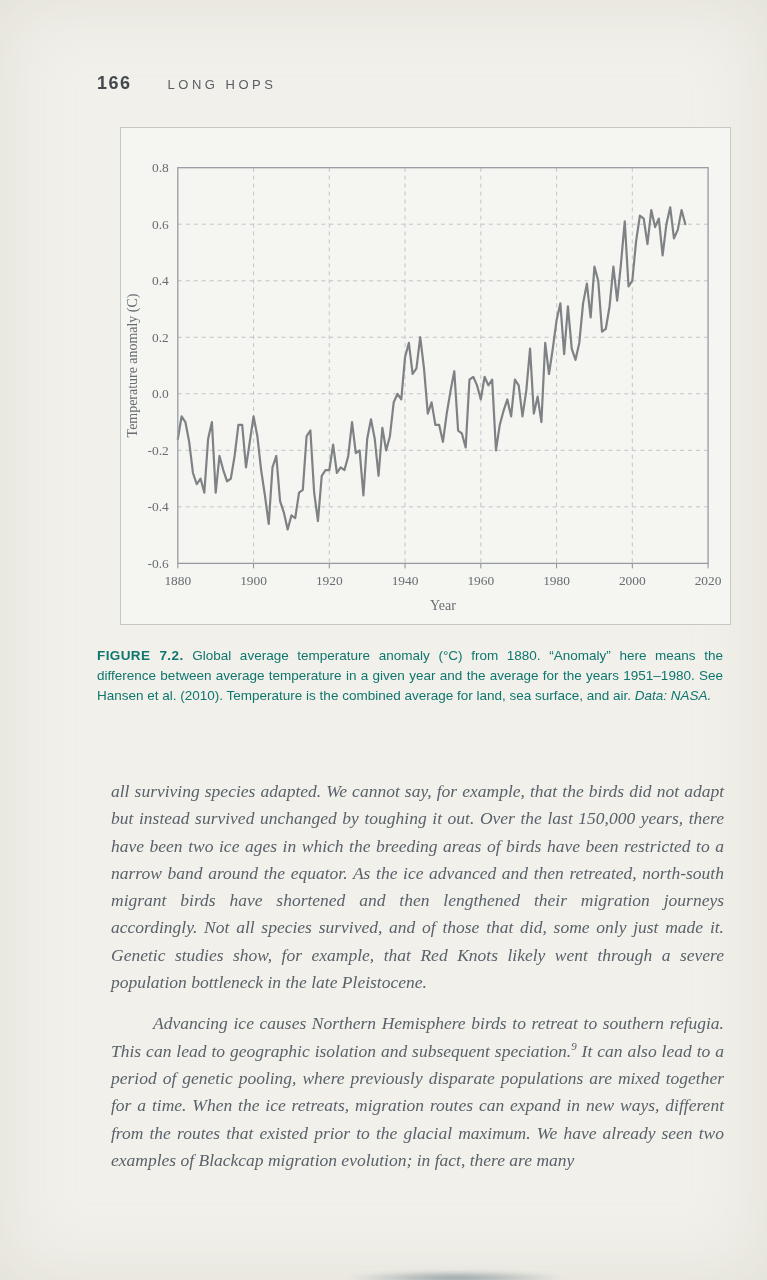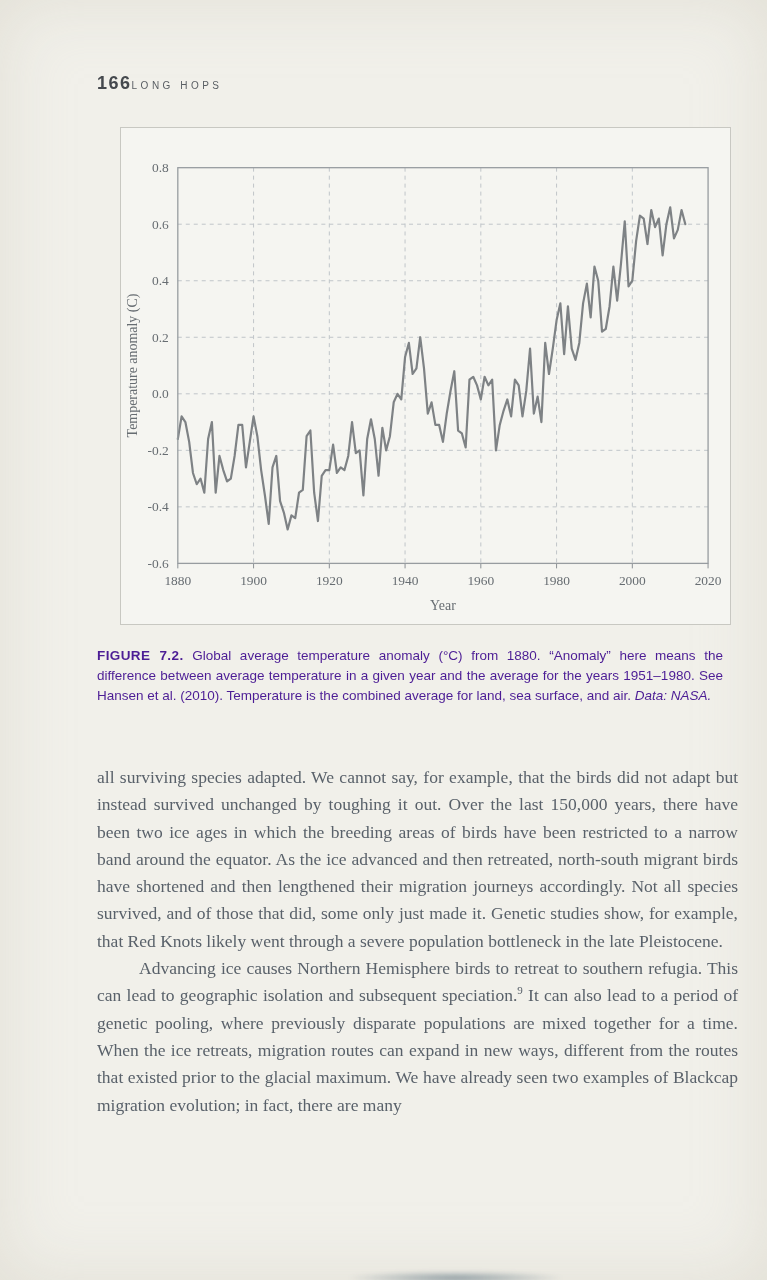--- a/index.html
+++ b/index.html
@@ -2,39 +2,39 @@
 <html><head>
 <meta charset="utf-8">
 <style>
   html,body{margin:0;padding:0;}
   body{width:767px;height:1280px;font-family:"Liberation Serif",serif;}
   .page{position:relative;width:767px;height:1280px;background:#f1f0ea;
         box-shadow:inset 0 0 70px rgba(203,198,182,.38);overflow:hidden;}
   .running-header{position:absolute;left:97px;top:73px;
         font-family:"Liberation Sans",sans-serif;color:#45494e;white-space:nowrap;}
   .page-num{font-weight:700;font-size:18px;letter-spacing:1.5px;}
-  .head-title{font-size:10px;letter-spacing:3.5px;color:#595e63;}
+  .head-title{font-size:13px;letter-spacing:3.5px;margin-left:36px;color:#595e63;}
   .figure-box{position:absolute;left:120px;top:127px;width:611px;height:498px;margin:0;
         background:#f5f5f1;border:1px solid #c8c8c2;box-sizing:border-box;}
   .figure-box svg{display:block;}
   .grid{stroke:#c0c5c9;stroke-width:1;stroke-dasharray:4 4;}
   .tickmark{stroke:#8b9095;stroke-width:1;}
   .plotborder{stroke:#979ca0;stroke-width:1.3;}
   .dataline{stroke:#7e8285;stroke-width:2.2;stroke-linejoin:round;stroke-linecap:round;}
   .ticklabel{font-family:"Liberation Serif",serif;font-size:13.5px;fill:#676d72;}
   .axislabel{font-family:"Liberation Serif",serif;font-size:14px;fill:#676d72;}
   .caption{position:absolute;left:97px;top:646px;width:626px;margin:0;
         font-family:"Liberation Sans",sans-serif;font-size:13.5px;line-height:20px;
-        color:#4c1d95;text-align:justify;}
+        color:#0f766e;text-align:justify;}
   .caption strong{font-weight:700;letter-spacing:.4px;}
   .caption em{font-style:italic;}
   .body-text{position:absolute;left:97px;top:764px;width:641px;
         font-family:"Liberation Serif",serif;font-size:17.5px;line-height:27.3px;
         color:#59616a;text-align:justify;}
-  .para{margin:0;padding:0;}
+  .para{margin:14px;padding:0;font-style:italic;}
   .para.indent{text-indent:42px;}
   sup.fn{font-size:11px;line-height:0;vertical-align:super;}
   .scan-shadow{position:absolute;left:348px;bottom:-5px;width:215px;height:14px;
         background:radial-gradient(ellipse at center, rgba(38,70,92,.45), rgba(38,70,92,0) 72%);
         filter:blur(2px);}
 </style>
 </head>
 <body>
 
 <div class="page">

